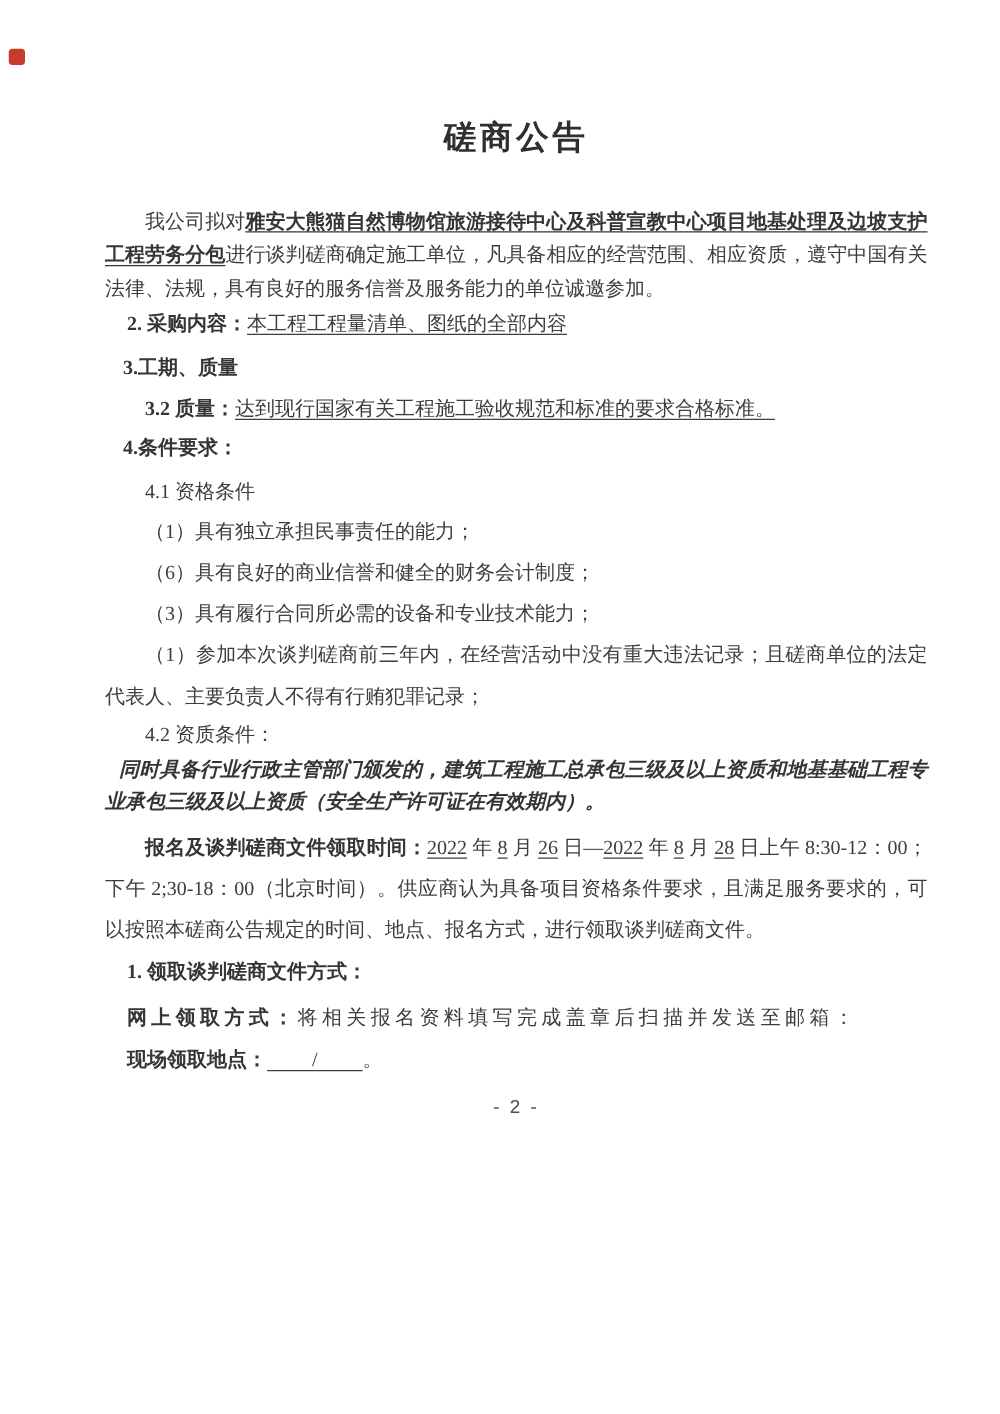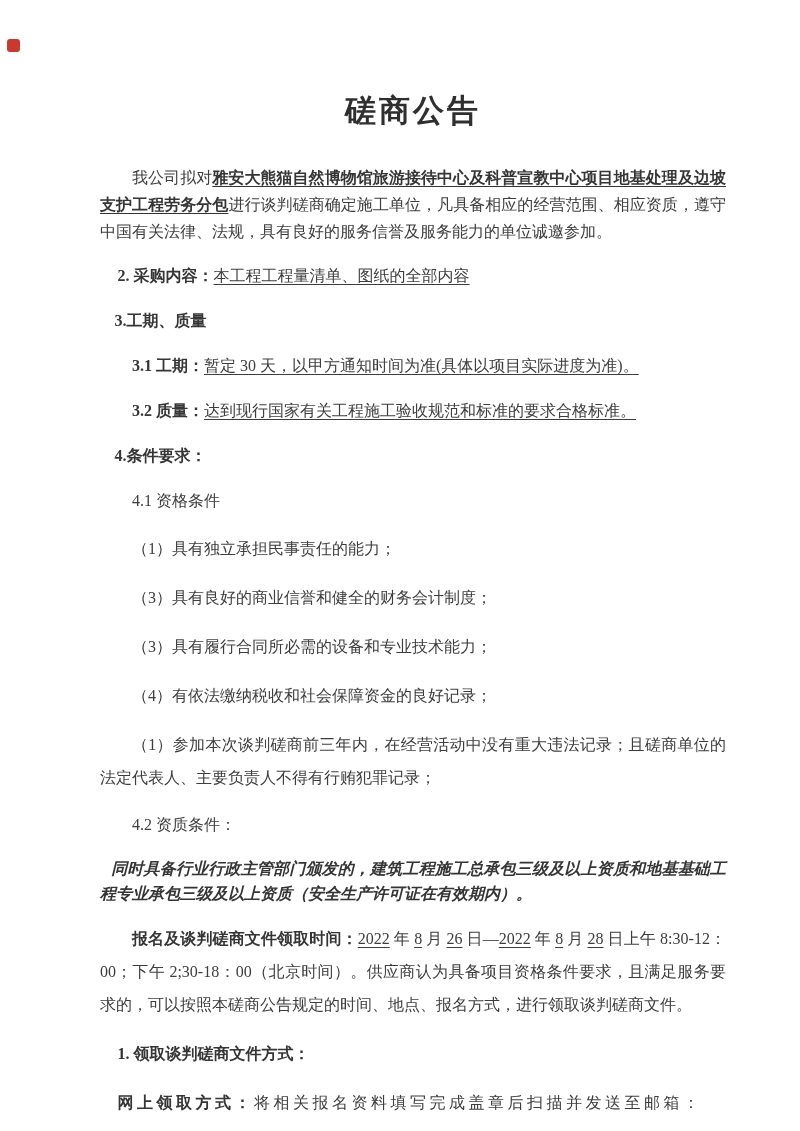--- a/index.html
+++ b/index.html
@@ -13,25 +13,25 @@
     font-size:16px;
   }
   .marker{
     position:absolute;left:7px;top:39px;
     width:13px;height:13px;border-radius:3px;
     background:#c8392e;
   }
   .content{padding:86px 58px 0 84px;}
   h1.doc-title{
     margin:0;text-align:center;
-    font-size:31px;line-height:48px;font-weight:700;
+    font-size:26px;line-height:48px;font-weight:700;
     letter-spacing:3px;color:#2f2f2f;
     font-family:"DejaVu Serif","Liberation Serif",serif;
   }
-  p{margin:16px;text-align:justify;}
+  p{margin:0;text-align:justify;}
   .indent2{text-indent:2em;}
   .indent11{text-indent:1.1em;}
   .indent09{text-indent:0.9em;}
   .indent07{text-indent:0.7em;}
   .lh27{line-height:27px;}
   .lh29{line-height:29px;}
   .lh30{line-height:30px;}
   .lh33{line-height:33px;}
   .lh25{line-height:25px;font-style:italic;}
   .mt30{margin-top:30px;}
@@ -53,28 +53,26 @@
 
 <div class="page">
   <div class="marker"></div>
   <div class="content">
 
     <h1 class="doc-title">磋商公告</h1>
 
     <p class="indent2 lh27 mt30"><span>我公司拟对</span><span class="b u">雅安大熊猫自然博物馆旅游接待中心及科普宣教中心项目地基处理及边坡支护工程劳务分包</span><span>进行谈判磋商确定施工单位，凡具备相应的经营范围、相应资质，遵守中国有关法律、法规，具有良好的服务信誉及服务能力的单位诚邀参加。</span></p>
     <p class="indent11 lh29"><span class="b">2. 采购内容：</span><span class="u">本工程工程量清单、图纸的全部内容</span></p>
     <p class="indent09 lh29 mt6"><span class="b">3.工期、质量</span></p>
-    <p class="indent2 lh29 mt4"><span class="b">3.1 工期：</span><span class="u">暂定 30 天，以甲方通知时间为准(具体以项目实际进度为准)。 </span></p>
     <p class="indent2 lh29 mt4"><span class="b">3.2 质量：</span><span class="u">达到现行国家有关工程施工验收规范和标准的要求合格标准。 </span></p>
     <p class="indent09 lh29 mt2"><span class="b">4.条件要求：</span></p>
     <p class="indent2 lh30 mt6"><span>4.1 资格条件</span></p>
     <p class="indent2 lh33"><span>（1）具有独立承担民事责任的能力；</span></p>
-    <p class="indent2 lh33"><span>（3）具有良好的商业信誉和健全的财务会计制度；</span></p>
+    <p class="indent2 lh33"><span>（6）具有良好的商业信誉和健全的财务会计制度；</span></p>
     <p class="indent2 lh33"><span>（3）具有履行合同所必需的设备和专业技术能力；</span></p>
-    <p class="indent2 lh33"><span>（4）有依法缴纳税收和社会保障资金的良好记录；</span></p>
     <p class="indent2 lh33"><span>（1）参加本次谈判磋商前三年内，在经营活动中没有重大违法记录；且磋商单位的法定代表人、主要负责人不得有行贿犯罪记录；</span></p>
     <p class="indent2 lh30"><span>4.2 资质条件：</span></p>
     <p class="indent07 lh25"><span class="b">同时具备行业行政主管部门颁发的，建筑工程施工总承包三级及以上资质和地基基础工程专业承包三级及以上资质（安全生产许可证在有效期内）。</span></p>
     <p class="indent2 lh33 mt8"><span class="b">报名及谈判磋商文件领取时间：</span><span class="u">2022</span><span> 年 </span><span class="u">8</span><span> 月 </span><span class="u">26</span><span> 日—</span><span class="u">2022</span><span> 年 </span><span class="u">8</span><span> 月 </span><span class="u">28</span><span> 日上午 8:30-12：00；下午 2;30-18：00（北京时间）。供应商认为具备项目资格条件要求，且满足服务要求的，可以按照本磋商公告规定的时间、地点、报名方式，进行领取谈判磋商文件。</span></p>
     <p class="indent11 lh33"><span class="b">1. 领取谈判磋商文件方式：</span></p>
     <p class="indent11 spaced mt4"><span class="b">网上领取方式：</span><span>将相关报名资料填写完成盖章后扫描并发送至邮箱：</span></p>
     <p class="indent11 lh33"><span class="b">现场领取地点：</span><span class="u">　　 / 　　</span><span>。</span></p>
 
     <p class="pagenum">- 2 -</p>
   </div>

